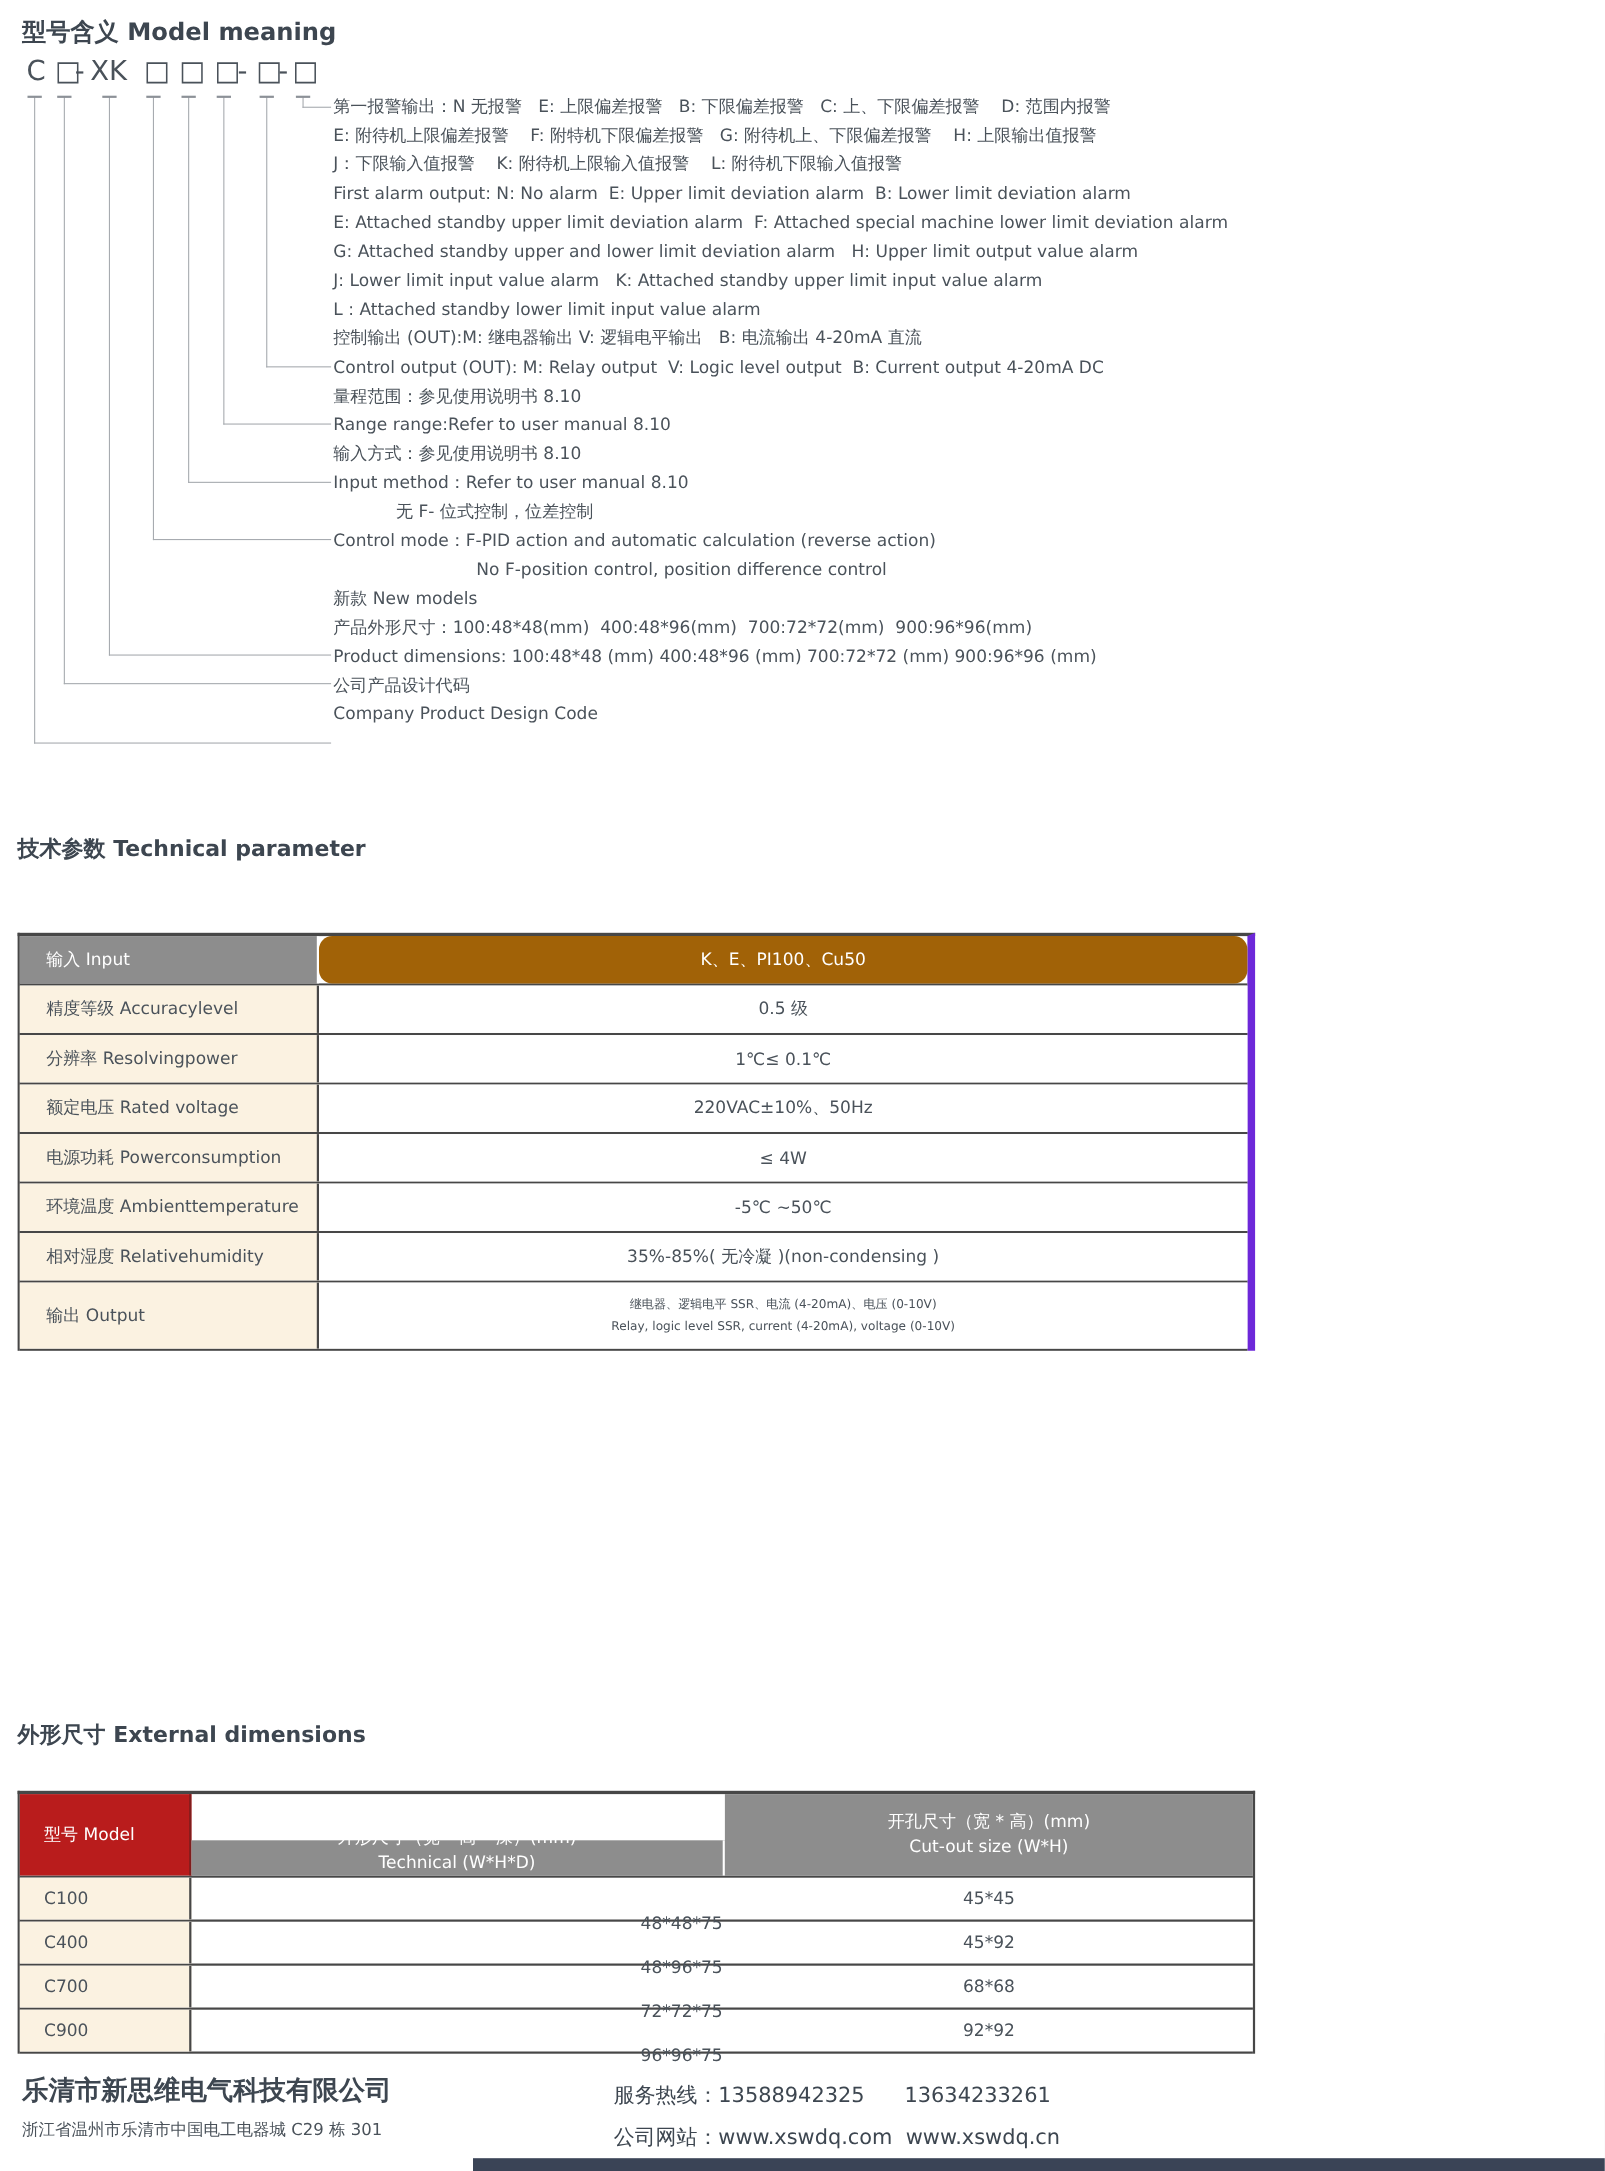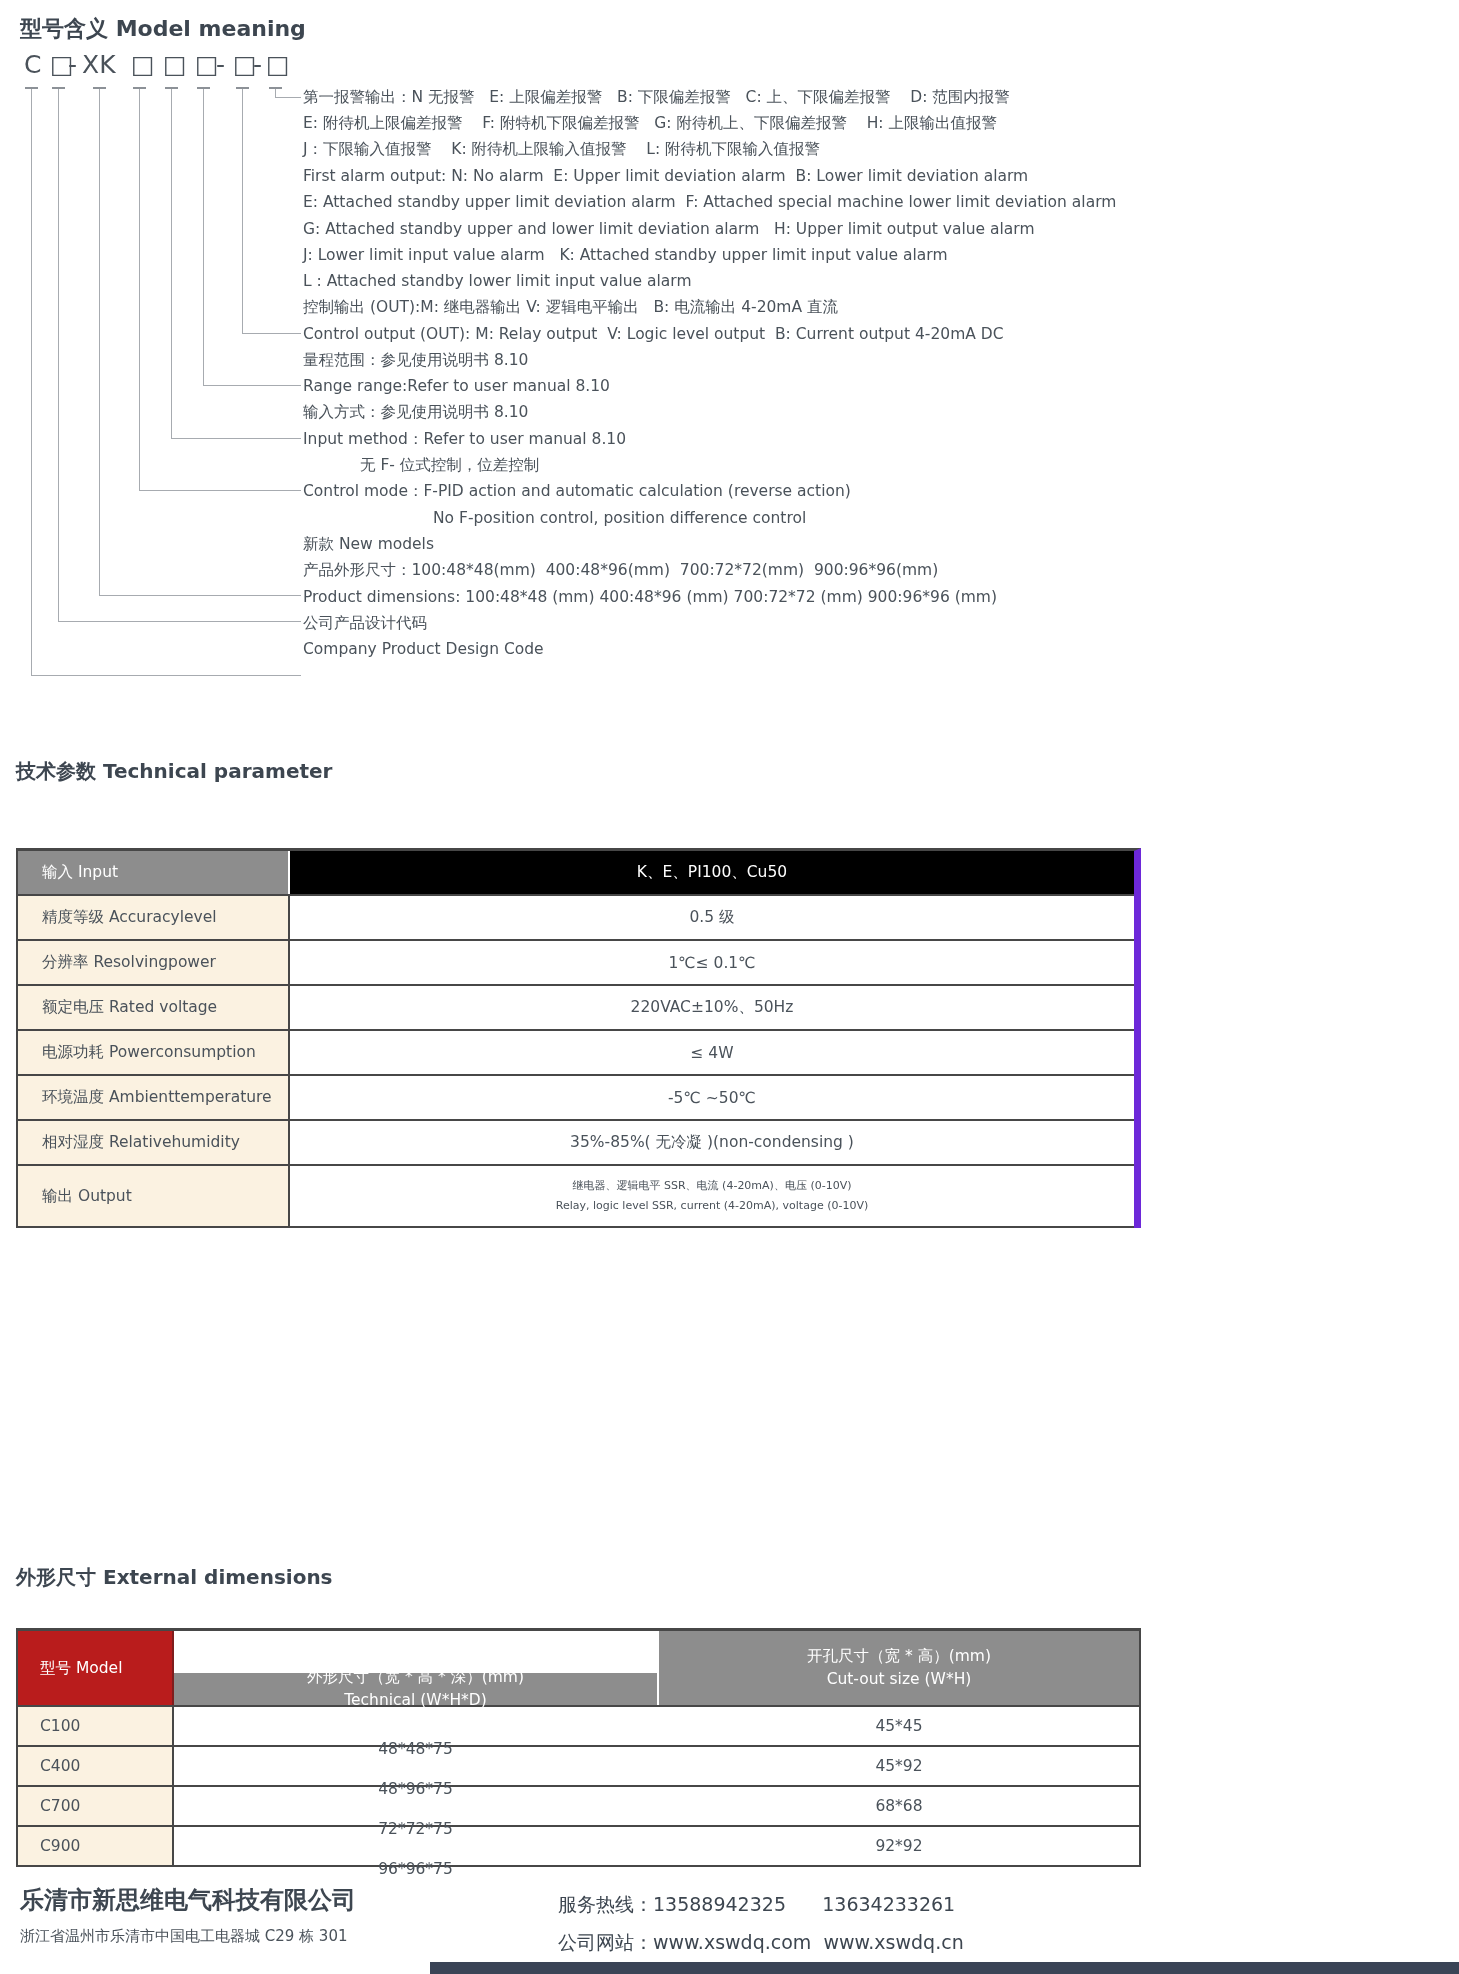--- a/index.html
+++ b/index.html
@@ -20,29 +20,29 @@
   .h2{position:absolute;font-size:20px;font-weight:bold;color:#3d4650;}
   
   .ttable{position:absolute;left:16px;top:808px;width:1125px;border-top:3px solid #474747;
           border-left:2px solid #474747;border-right:7px solid #6d28d9;box-sizing:border-box;margin-top:40px;}
   .trow{display:flex;border-bottom:2px solid #474747;height:43px;}
   .trow.tall{height:60px;}
   .tlabel{width:272px;display:flex;align-items:center;padding-left:24px;box-sizing:border-box;
           background:#fbf2e1;font-size:15.5px;color:#4a525a;border-right:2px solid #474747;}
   .tvalue{flex:1;display:flex;align-items:center;justify-content:center;font-size:15.5px;color:#4a525a;background:#fff;}
   .thead .tlabel{background:#8d8d8d;color:#ffffff;border-right:2px solid #ffffff;}
-  .thead .tvalue{background:#000000;color:#ffffff;}
+  .thead .tvalue{background:#a16207;color:#ffffff;border-radius:12px;}
   .tvalue.two{flex-direction:column;line-height:20px;font-size:11px;}
   
   .dtable{position:absolute;left:16px;top:1628px;width:1125px;border-top:3px solid #474747;
           border-left:2px solid #474747;border-right:2px solid #474747;box-sizing:border-box;}
   .drow{display:flex;border-bottom:2px solid #474747;height:38px;}
   .drow.dhead{height:74px;}
   .dc1{width:156px;display:flex;align-items:center;padding-left:22px;box-sizing:border-box;font-size:15.5px;}
-  .dc2{width:485px;display:flex;align-items:center;justify-content:center;font-size:15.5px;box-sizing:border-box;margin-top:42px;}
+  .dc2{width:485px;display:flex;align-items:center;justify-content:flex-end;font-size:15.5px;box-sizing:border-box;margin-top:42px;}
   .dc3{flex:1;display:flex;align-items:center;justify-content:center;font-size:15.5px;}
   .dhead .dc1{background:#b91c1c;color:#fff;border-right:2px solid #7f1d1d;}
   .dhead .dc2,.dhead .dc3{background:#8d8d8d;color:#fff;flex-direction:column;line-height:23px;}
   .dhead .dc2{border-right:2px solid #ffffff;}
   .drow:not(.dhead) .dc1{background:#fbf2e1;color:#4a525a;border-right:2px solid #474747;}
   .drow:not(.dhead) .dc2{border-right:2px solid #474747;color:#4a525a;}
   .drow:not(.dhead) .dc3{color:#4a525a;}
   
   .f-company{position:absolute;left:20px;top:1884px;font-size:24px;font-weight:bold;color:#3d4650;}
   .f-address{position:absolute;left:20px;top:1927px;font-size:15px;color:#4a525a;}

